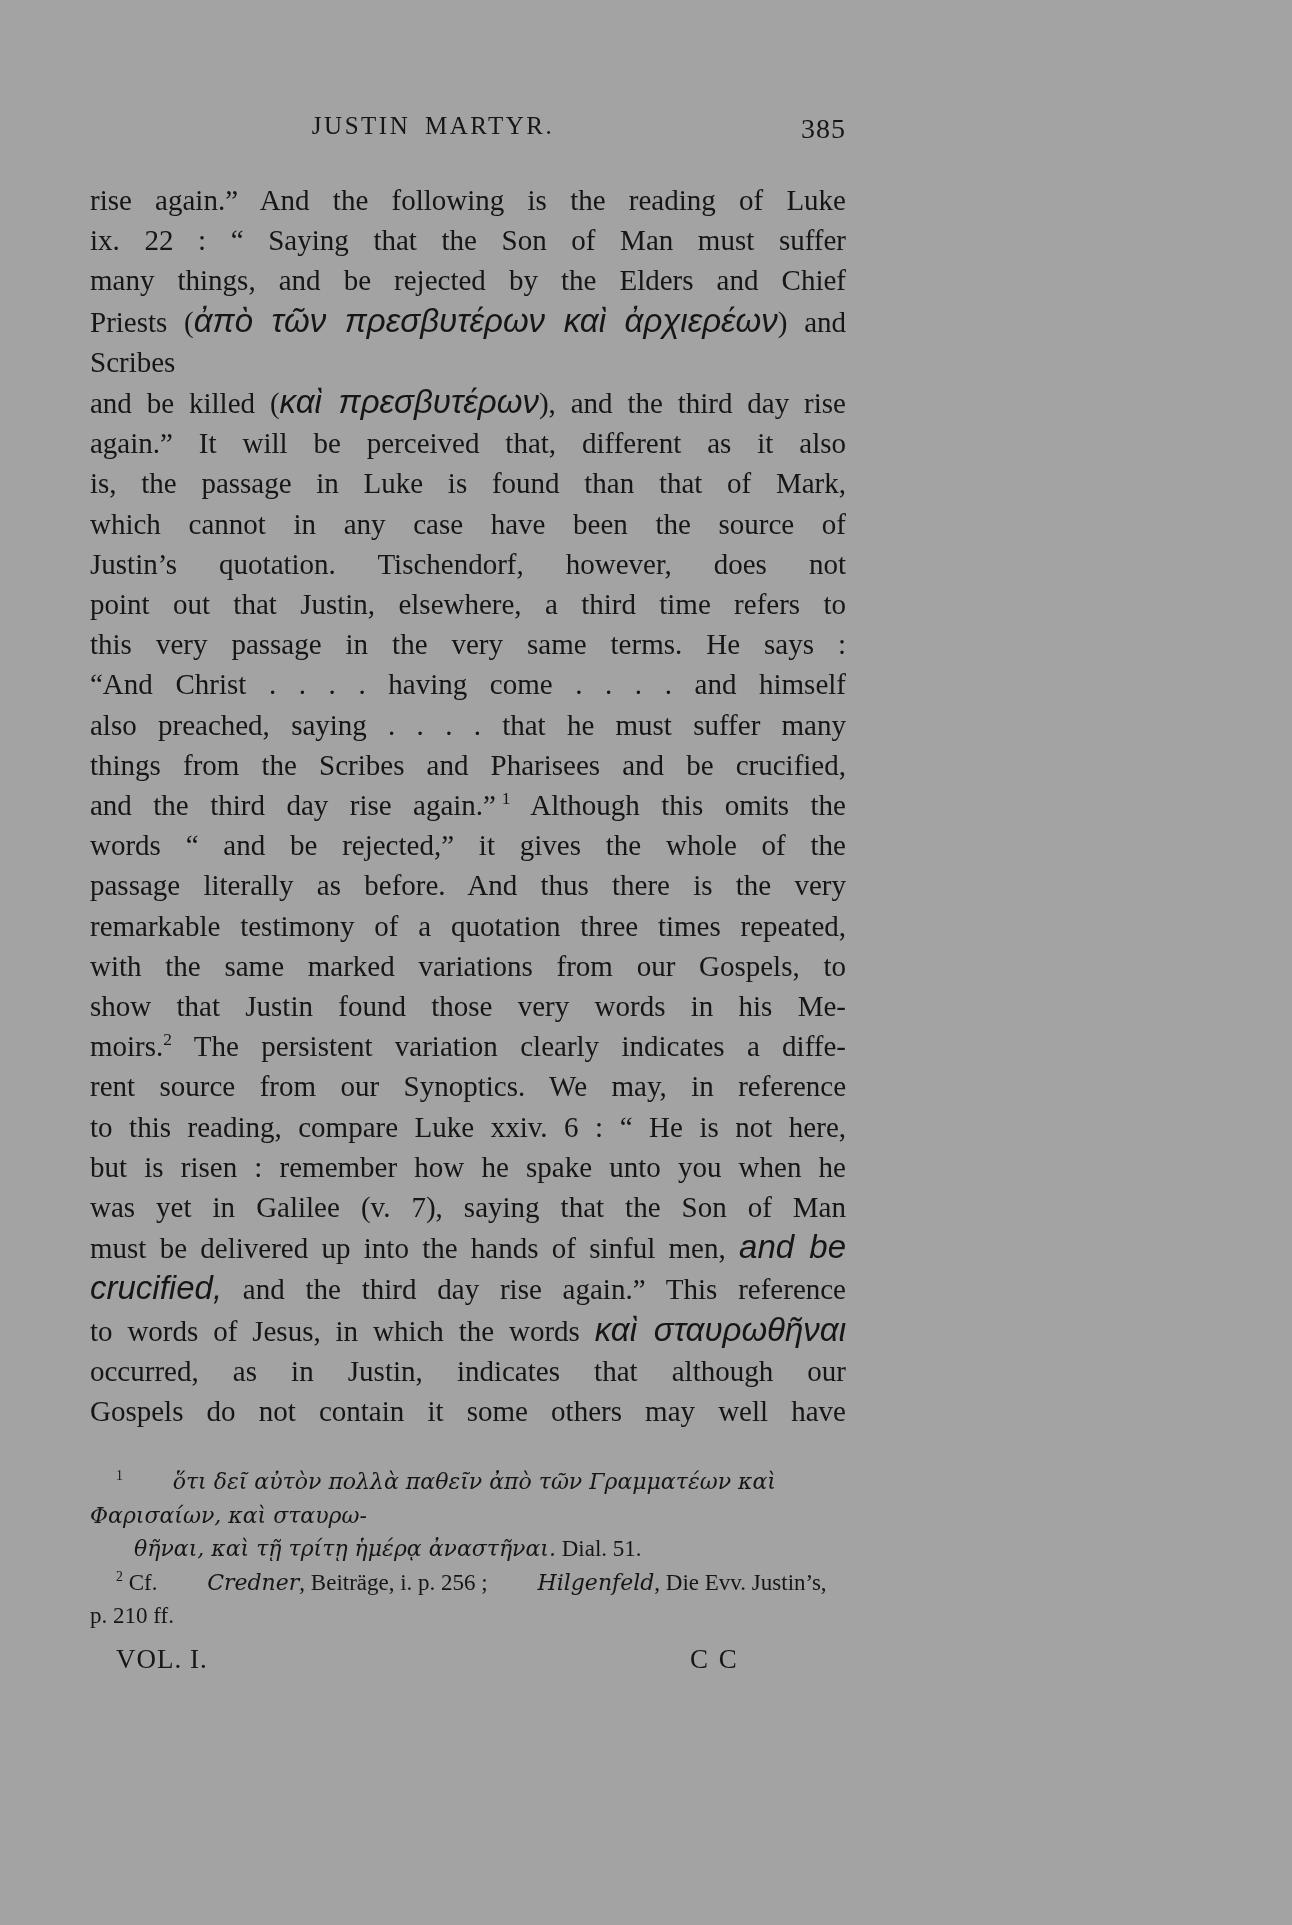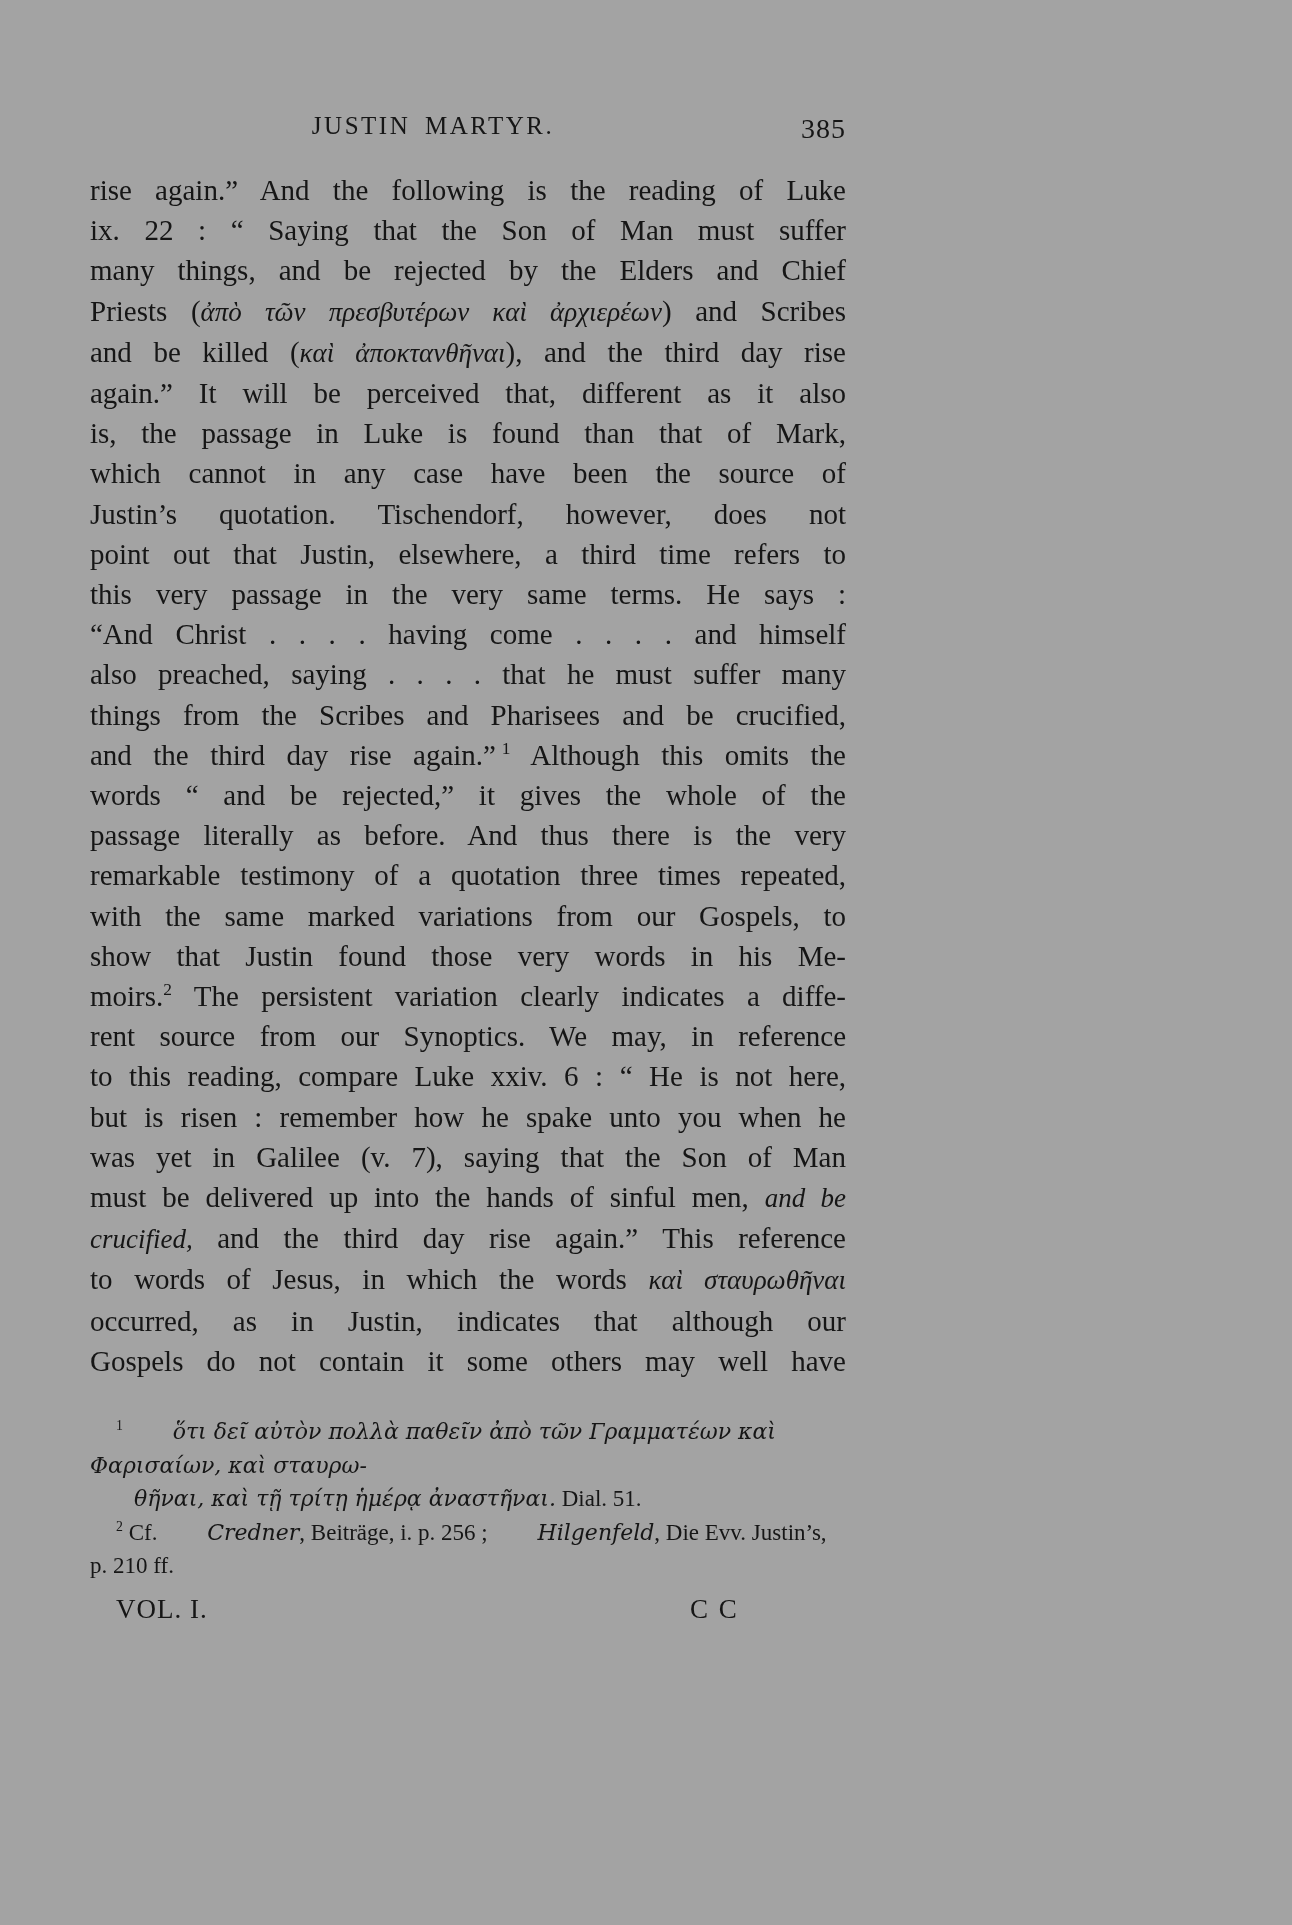--- a/index.html
+++ b/index.html
@@ -37,33 +37,33 @@
     word-spacing: 6px;
   }
   .page-number {
     position: absolute;
     right: 0;
     top: 1px;
     font-size: 28px;
     letter-spacing: 1px;
   }
   .body-text {
-    margin-top: 12px;
+    margin-top: 22px;
     font-size: 29px;
   }
   .body-text .line {
     line-height: 40.2px;
     text-align: justify;
     text-align-last: justify;
     white-space: normal;
   }
   .body-text .line i {
-    font-family: Liberation Serif, serif;
+    font-family: Liberation Sans, sans-serif;
     font-style: italic;
-    font-size: 27px;
+    font-size: 33px;
   }
   sup {
     font-size: 60%;
     vertical-align: super;
     line-height: 0;
   }
   .footnotes {
     margin-top: 34px;
     font-size: 23px;
   }
@@ -109,21 +109,21 @@
     <div class="running-header">
       <div class="running-title">JUSTIN MARTYR.</div>
       <div class="page-number">385</div>
     </div>
 
     <div class="body-text">
         <div class="line">rise again.”  And the following is the reading of Luke</div>
         <div class="line">ix. 22 :  “ Saying that the Son of Man must suffer</div>
         <div class="line">many things, and be rejected by the Elders and Chief</div>
         <div class="line">Priests (<i>ἀπὸ τῶν πρεσβυτέρων καὶ ἀρχιερέων</i>) and Scribes</div>
-        <div class="line">and be killed (<i>καὶ ἀποκτανθῆναι</i>), and the third day rise</div>
+        <div class="line">and be killed (<i>καὶ πρεσβυτέρων</i>), and the third day rise</div>
         <div class="line">again.”  It will be perceived that, different as it also</div>
         <div class="line">is, the passage in Luke is found than that of Mark,</div>
         <div class="line">which cannot in any case have been the source of</div>
         <div class="line">Justin’s quotation.  Tischendorf, however, does not</div>
         <div class="line">point out that Justin, elsewhere, a third time refers to</div>
         <div class="line">this very passage in the very same terms.  He says :</div>
         <div class="line">“And Christ . . . .  having come . . . . and himself</div>
         <div class="line">also preached, saying . . . . that he must suffer many</div>
         <div class="line">things from the Scribes and Pharisees and be crucified,</div>
         <div class="line">and the third day rise again.” <sup>1</sup>  Although this omits the</div>

